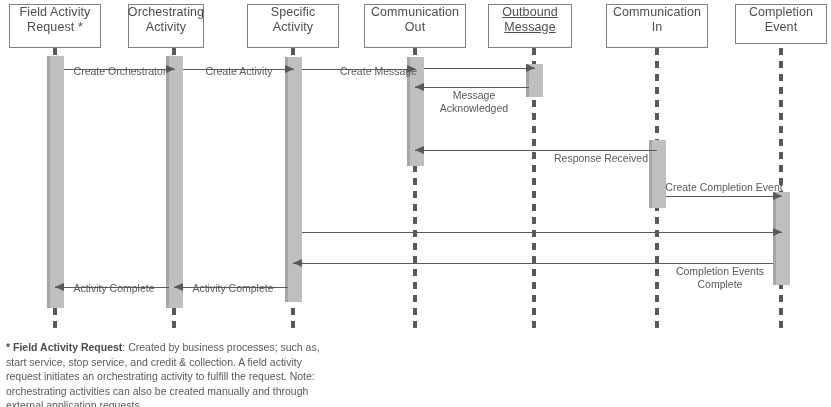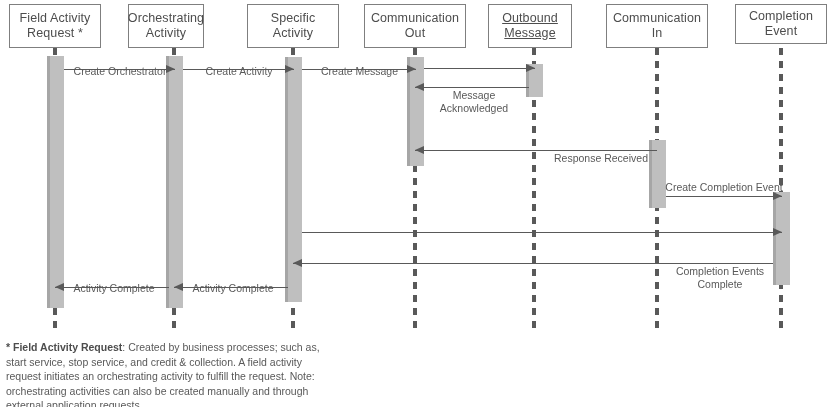--- a/index.html
+++ b/index.html
@@ -13,21 +13,20 @@
   }
   #diagram{position:absolute;left:0;top:0;width:831px;height:407px;}
 
   
   .participant{
     position:absolute;
     box-sizing:border-box;
     border:1px solid #7f7f7f;
     background:#ffffff;
     display:flex;
-    align-items:center;
     justify-content:center;
     text-align:center;
     font-size:12.5px;
     line-height:15px;
     color:#4d4d4d;
     letter-spacing:0.1px;
   }
   .participant .plabel{display:block;white-space:pre-line;}
 
   
@@ -99,21 +98,21 @@
     <div class="activation" style="left: 649px; top: 140px; height: 68px;"></div>
     <div class="activation" style="left: 773px; top: 192px; height: 93px;"></div>
     <div class="msg" style="left: 64px; top: 69px; width: 111px;"></div>
     <div class="arrowhead right" style="top: 65px; left: 166px;"></div>
     <div class="msglabel" style="left: 64px; top: 65px; width: 112px;">Create Orchestrator</div>
     <div class="msg" style="left: 183px; top: 69px; width: 111px;"></div>
     <div class="arrowhead right" style="top: 65px; left: 285px;"></div>
     <div class="msglabel" style="left: 183px; top: 65px; width: 112px;">Create Activity</div>
     <div class="msg" style="left: 302px; top: 69px; width: 114px;"></div>
     <div class="arrowhead right" style="top: 65px; left: 407px;"></div>
-    <div class="msglabel" style="left: 302px; top: 65px; width: 115px;">Create Message</div>
+    <div class="msglabel" style="left: 302px; top: 65px; width: 115px; text-align: right;">Create Message</div>
     <div class="msg" style="left: 424px; top: 68px; width: 111px;"></div>
     <div class="arrowhead right" style="top: 64px; left: 526px;"></div>
     <div class="msg" style="left: 415px; top: 87px; width: 114px;"></div>
     <div class="arrowhead left" style="top: 83px; left: 415px;"></div>
     <div class="msglabel" style="left: 418px; top: 89px; width: 112px;">Message
 Acknowledged</div>
     <div class="msg" style="left: 415px; top: 150px; width: 242px;"></div>
     <div class="arrowhead left" style="top: 146px; left: 415px;"></div>
     <div class="msglabel" style="left: 545px; top: 152px; width: 112px;">Response Received</div>
     <div class="msg" style="left: 666px; top: 196px; width: 116px;"></div>

